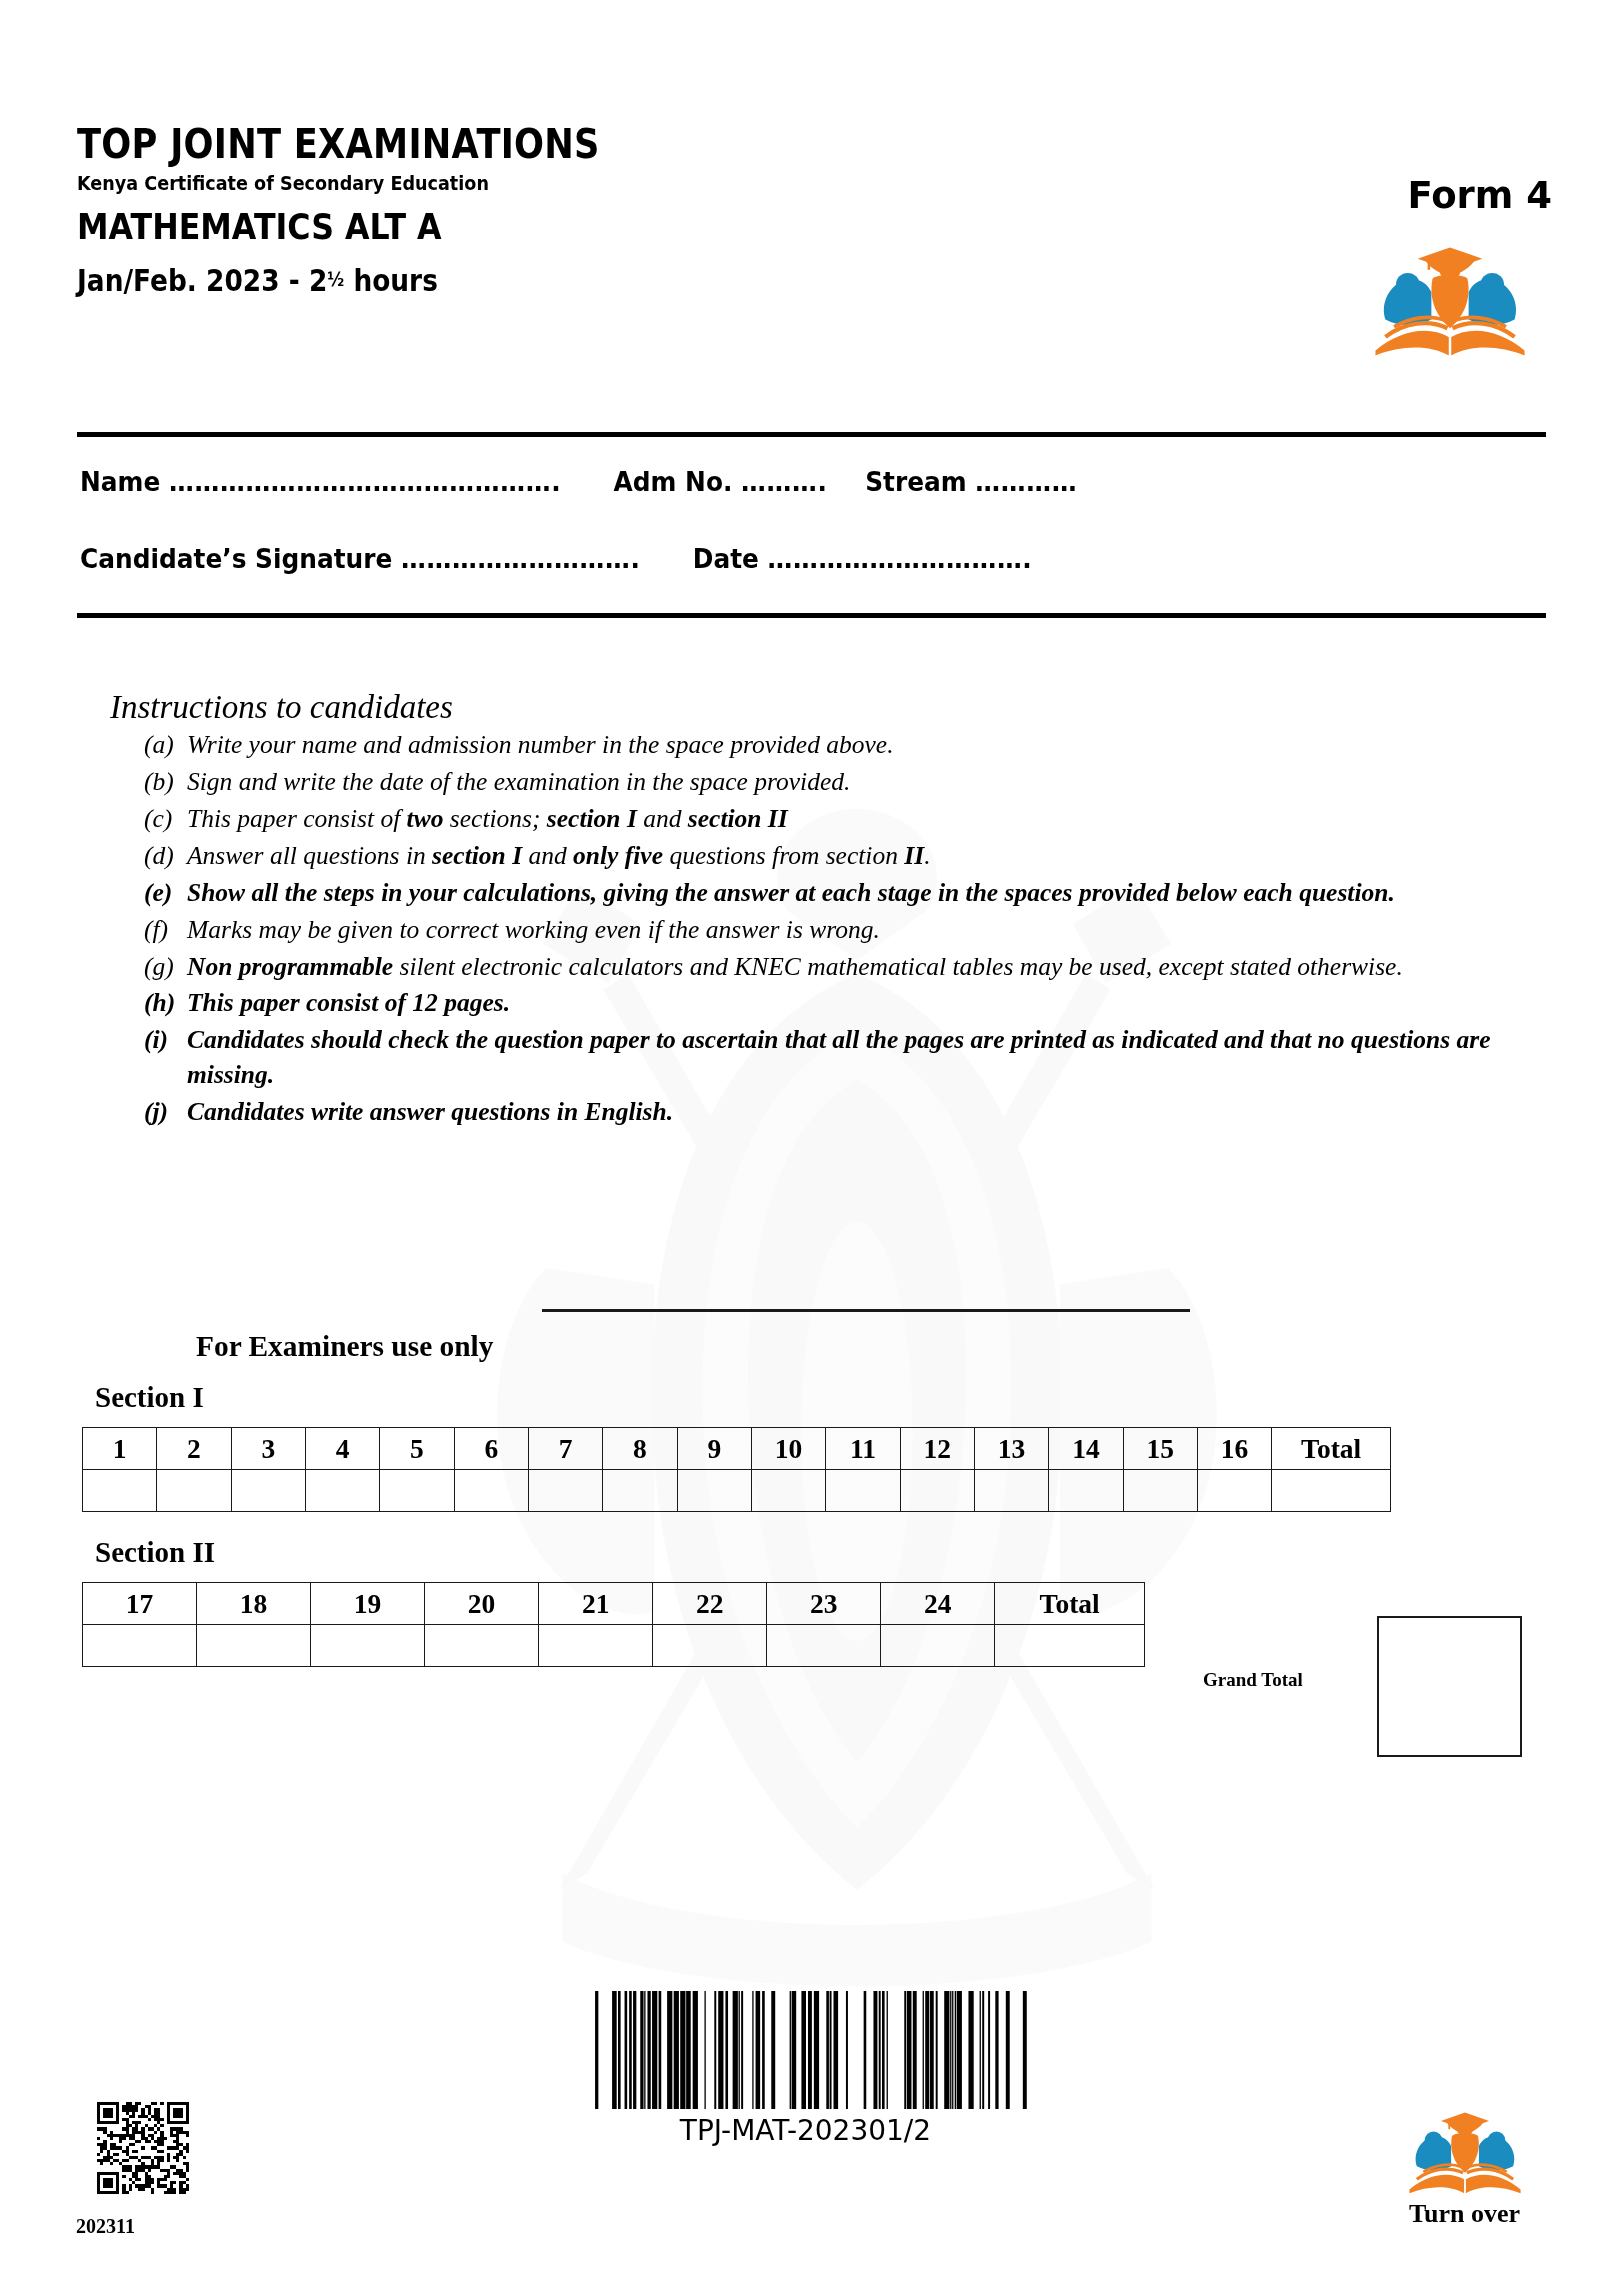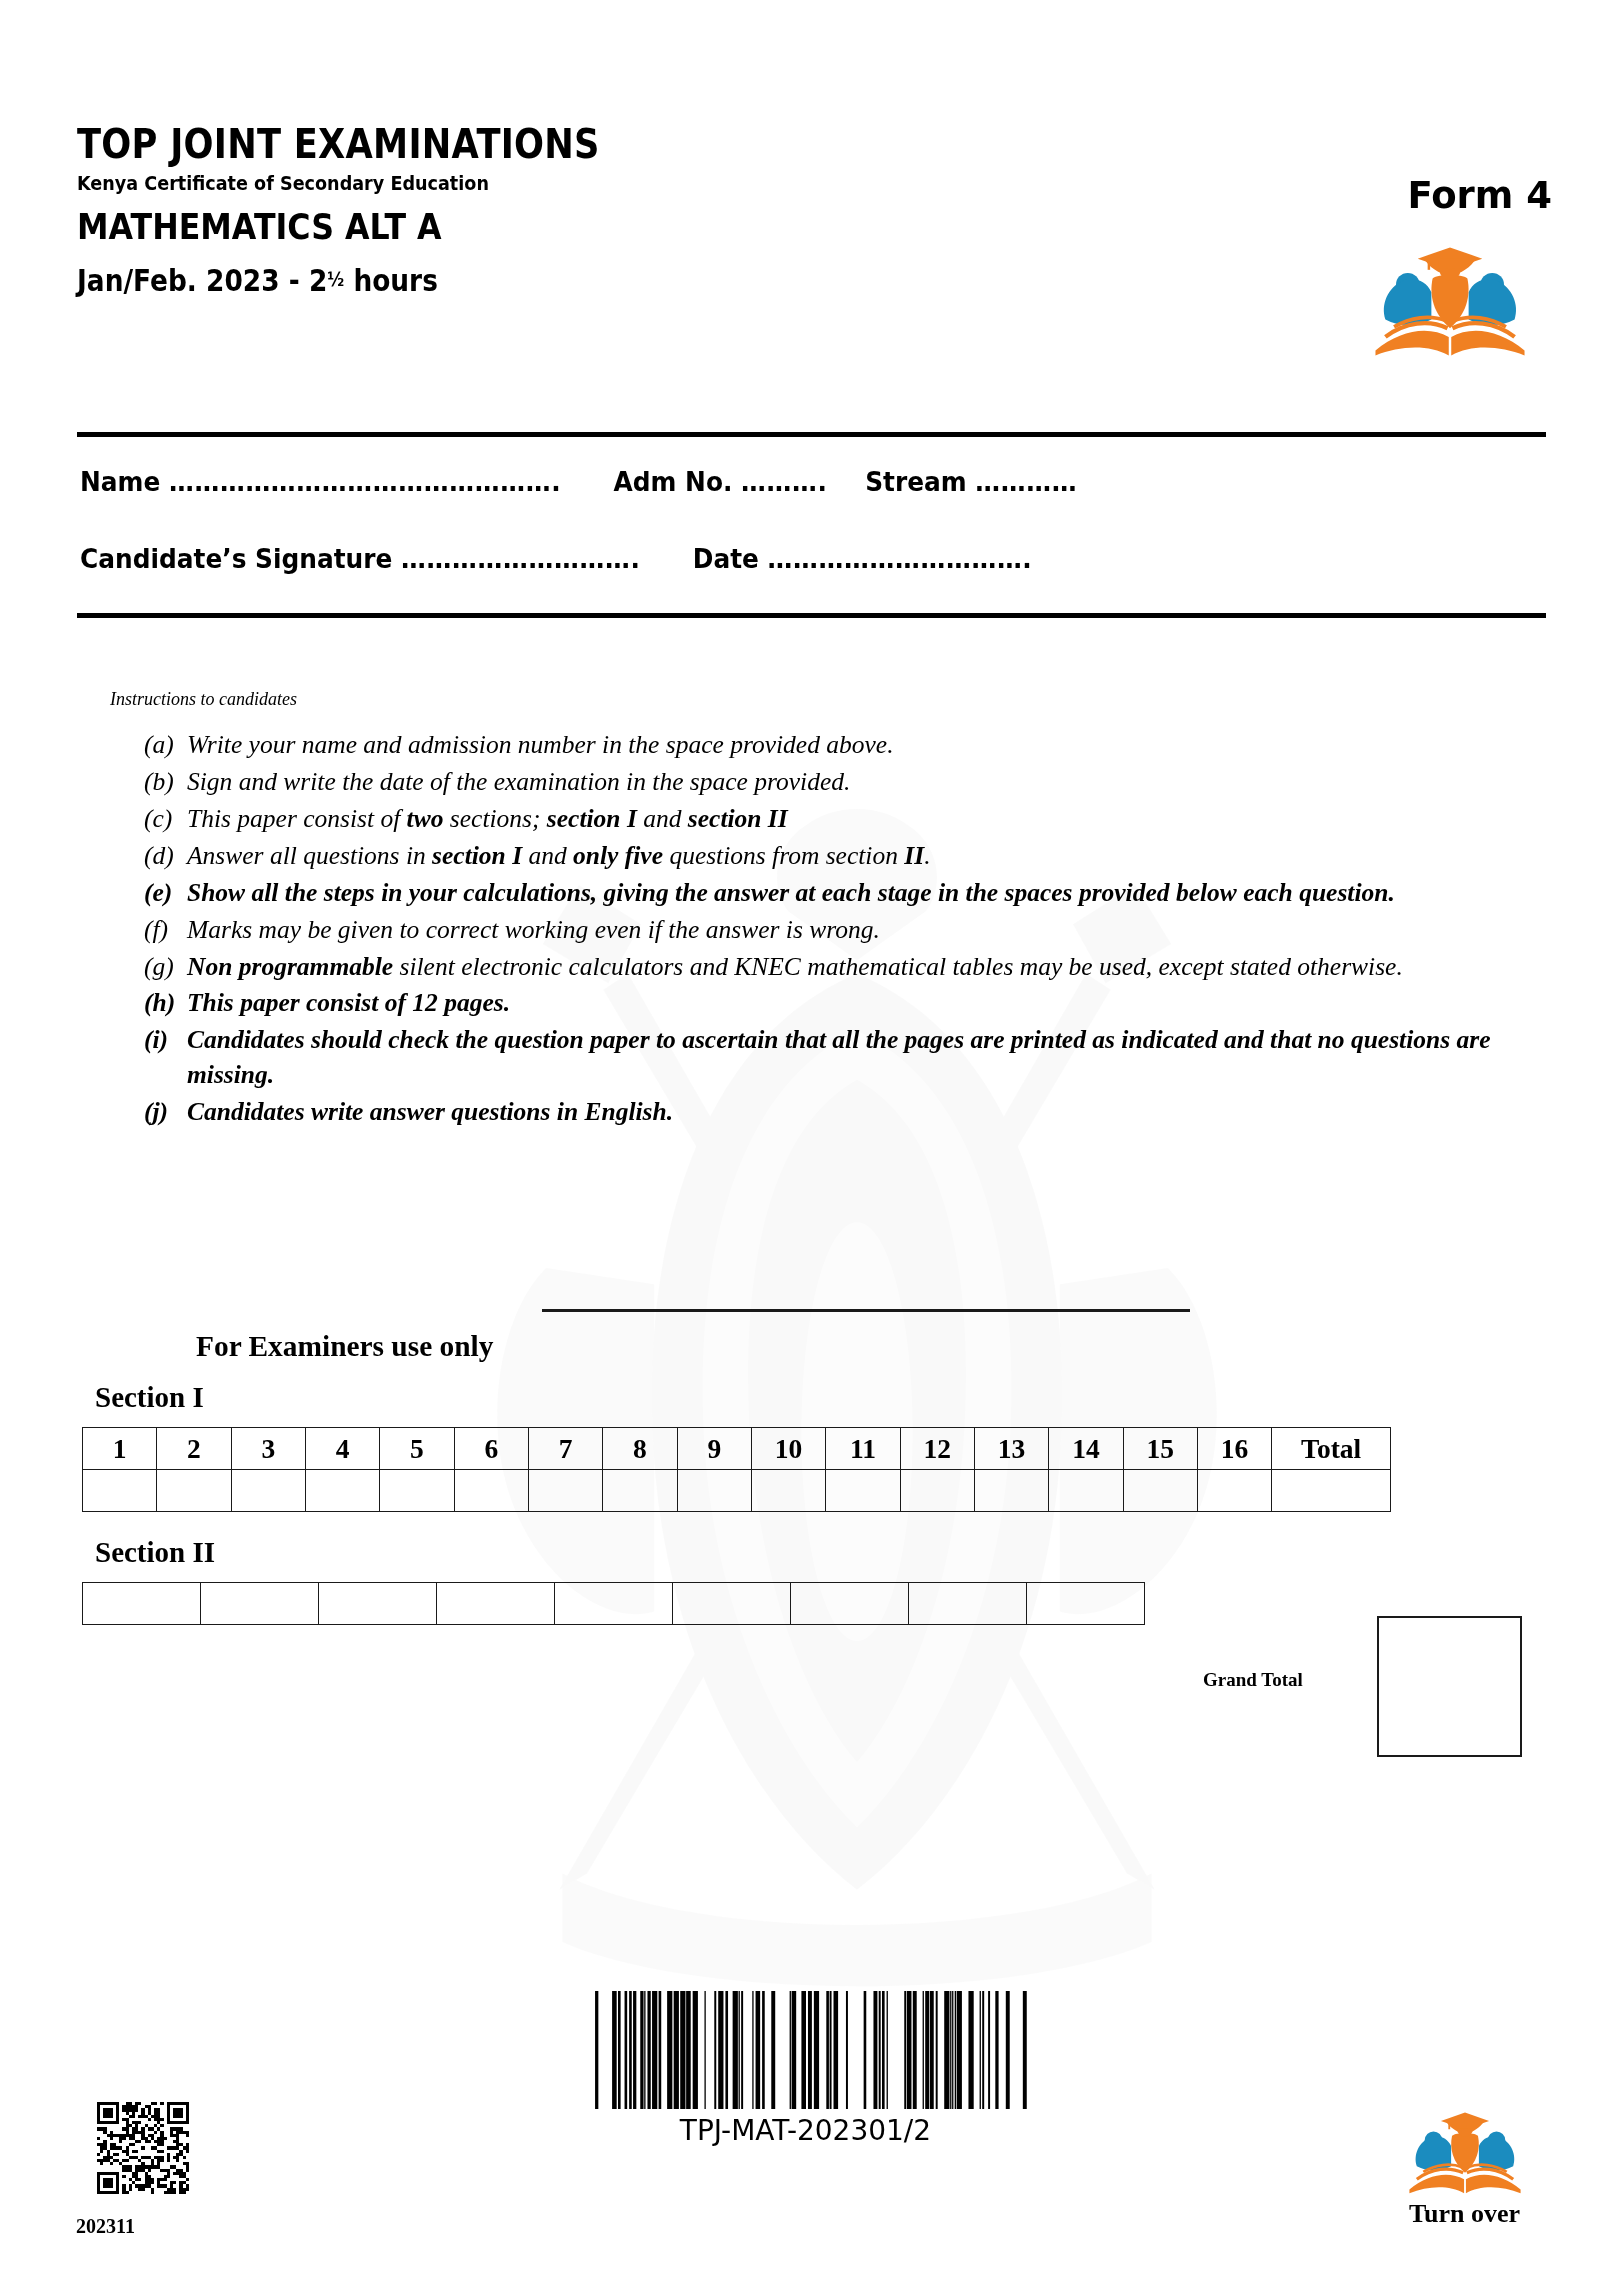--- a/index.html
+++ b/index.html
@@ -128,21 +128,21 @@
   .dots { letter-spacing: 0.7px; }
   .gap-lg { display: inline-block; width: 38px; }
   .gap-md { display: inline-block; width: 22px; }
 
   
   .instr-head {
     position: absolute;
     left: 110px;
     top: 681px;
     font-style: italic;
-    font-size: 18px;
+    font-size: 33px;
     white-space: nowrap;
   }
   .instr-list {
     position: absolute;
     left: 144px;
     top: 720px;
     width: 1407px;
     font-size: 25.5px;
     font-style: italic;
     line-height: 1.37;
@@ -449,20 +449,31 @@
             <td>&nbsp;</td>
             <td>&nbsp;</td>
             <td>&nbsp;</td>
           </tr>
       </tbody>
     </table>
 
     <div class="sec-label sec2-label">Section II</div>
     <table class="marks" id="tbl-sec2">
       <tbody>
+        <tr class="hdr">
+            <td>17</td>
+            <td>18</td>
+            <td>19</td>
+            <td>20</td>
+            <td>21</td>
+            <td>22</td>
+            <td>23</td>
+            <td>24</td>
+            <td style="width: 14%;">Total</td>
+          </tr>
         <tr class="blank">
             <td>&nbsp;</td>
             <td>&nbsp;</td>
             <td>&nbsp;</td>
             <td>&nbsp;</td>
             <td>&nbsp;</td>
             <td>&nbsp;</td>
             <td>&nbsp;</td>
             <td>&nbsp;</td>
             <td>&nbsp;</td>

